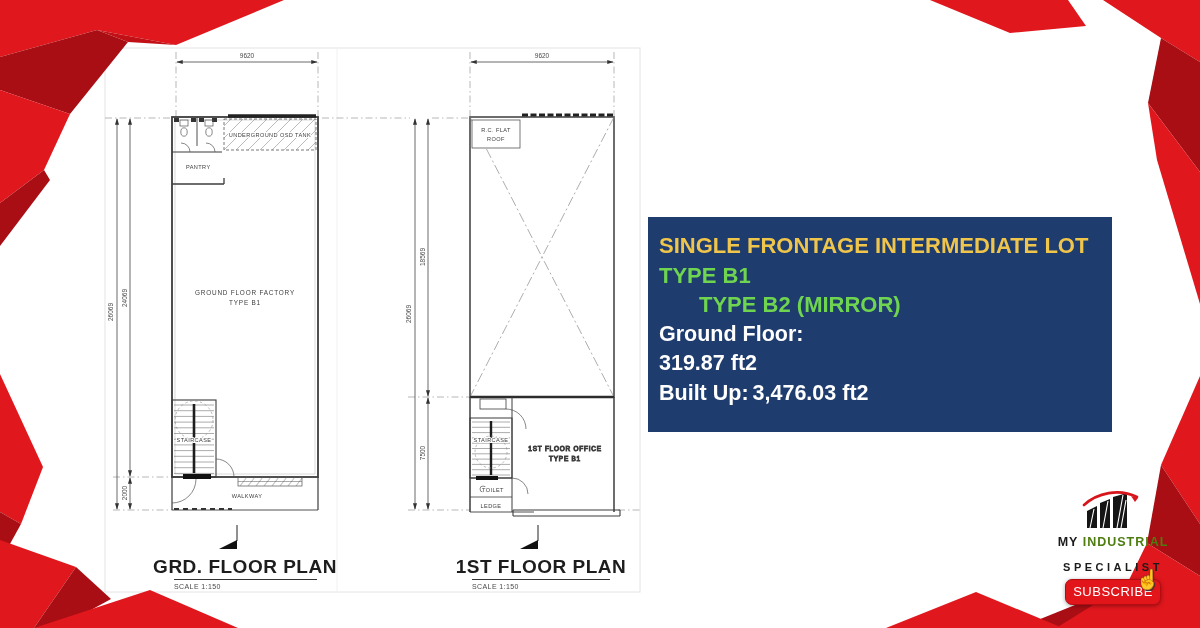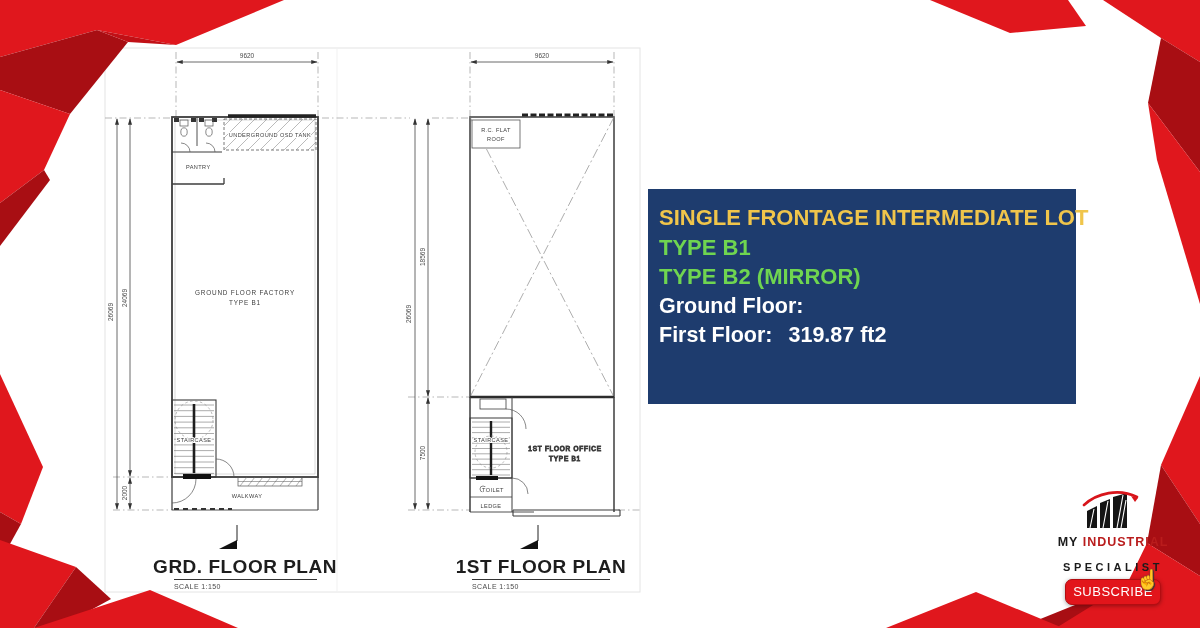--- a/index.html
+++ b/index.html
@@ -8,30 +8,30 @@
   .layer{position:absolute;left:0;top:0;width:1200px;height:628px;}
   svg{font-family:"Liberation Sans",sans-serif;}
   svg text{fill:#3d3d3d;}
   .halo{paint-order:stroke;stroke:#ffffff;stroke-width:2px;}
   .plan-title{font-size:19px;font-weight:600;fill:#1d1d1d;letter-spacing:.5px;}
   .scale-txt{font-size:7px;fill:#4a4a4a;letter-spacing:.4px;}
   .dim-txt{font-size:6.5px;fill:#4a4a4a;}
   .room-txt{font-size:6.4px;fill:#3d3d3d;letter-spacing:.8px;}
   .small-txt{font-size:5.6px;fill:#3d3d3d;letter-spacing:.4px;}
 
-  .info-box{position:absolute;left:648px;top:189px;width:428px;height:215px;
+  .info-box{position:absolute;left:648px;top:217px;width:464px;height:215px;
             box-sizing:border-box;padding:14px 10px 0 11px;}
   .ib-line{font-weight:700;line-height:29.5px;white-space:nowrap;}
   .ib-title{font-size:22px;}
   .ib-type{font-size:22px;}
-  .ib-row{display:flex;gap:16px;font-size:21.5px;color:#ffffff;text-align:center;}
+  .ib-row{display:flex;gap:4px;font-size:21.5px;color:#ffffff;text-align:center;}
 
   .brand{position:absolute;left:1040px;top:490px;width:146px;text-align:center;}
   .brand-line1{font-size:12.5px;font-weight:700;letter-spacing:1px;color:#1b1b1b;margin-top:1px;}
-  .brand-line1 .red{color:#b91c1c;}
+  .brand-line1 .red{color:#4d7c0f;}
   .brand-line2{font-size:11px;font-weight:700;letter-spacing:3.5px;color:#1b1b1b;margin-top:12px;}
   .subscribe-btn{margin:6px auto 0;width:94px;padding:4px 0 5px;background:#e2151b;
                  border:1px solid #b30d11;border-radius:7px;color:#ffffff;font-weight:400;
                  font-size:13px;letter-spacing:.5px;box-shadow:0 1px 4px rgba(0,0,0,.35);
                  cursor:pointer;}
   .hand-cursor{position:absolute;left:96px;top:78px;font-size:19px;color:#ffffff;
                text-shadow:0 0 2px #444,1px 1px 1px #333;}
 </style>
 </head>
 <body>
@@ -229,27 +229,30 @@
       <polygon fill="#a80e13" points="1161,465 1200,524 1200,576 1147,543"></polygon>
       <polygon fill="#a80e13" points="1018,628 1127,584 1092,628"></polygon>
       <polygon fill="#e0171d" points="1147,543 1200,576 1200,628 1056,628 1127,584"></polygon>
       <polygon fill="#e0171d" points="886,628 976,592 1063,628"></polygon>
     </g>
   </svg>
 
   <div class="info-box" style="background:#1e3c6e;">
     <div class="ib-line ib-title" style="color:#f0c54b;">SINGLE FRONTAGE INTERMEDIATE LOT</div>
     <div class="ib-line ib-type" style="color:#6fd550;">TYPE B1</div>
-    <div class="ib-line ib-type" style="color:#6fd550;">TYPE B2 (MIRROR)</div>
+    <div class="ib-line ib-type" style="color:#6fd550;margin-left:40px;">TYPE B2 (MIRROR)</div>
     <div class="ib-line ib-row">
       <span>Ground Floor:</span>
     </div>
     <div class="ib-line ib-row">
-      <span>First Floor:</span>
       <span>319.87 ft2</span>
+    </div>
+    <div class="ib-line ib-row">
+      <span>Built Up:</span>
+      <span>3,476.03 ft2</span>
     </div>
   </div>
 
   <div class="brand">
     <svg width="64" height="40" viewBox="0 0 64 40">
       <path d="M6,38 V21 L16,16 V38 Z" fill="#151515"></path>
       <path d="M19,38 V13 L29,9 V38 Z" fill="#151515"></path>
       <path d="M32,38 V7 L46,3 V38 Z" fill="#151515"></path>
       <path d="M9,38 L13,19 M22,38 L27,11 M36,38 L42,5 M40,38 L45,10" stroke="#ffffff" stroke-width="1.1" fill="none"></path>
       <path d="M3,15 C16,3 38,-2 56,7" stroke="#d8151b" stroke-width="2.6" fill="none" stroke-linecap="round"></path>

